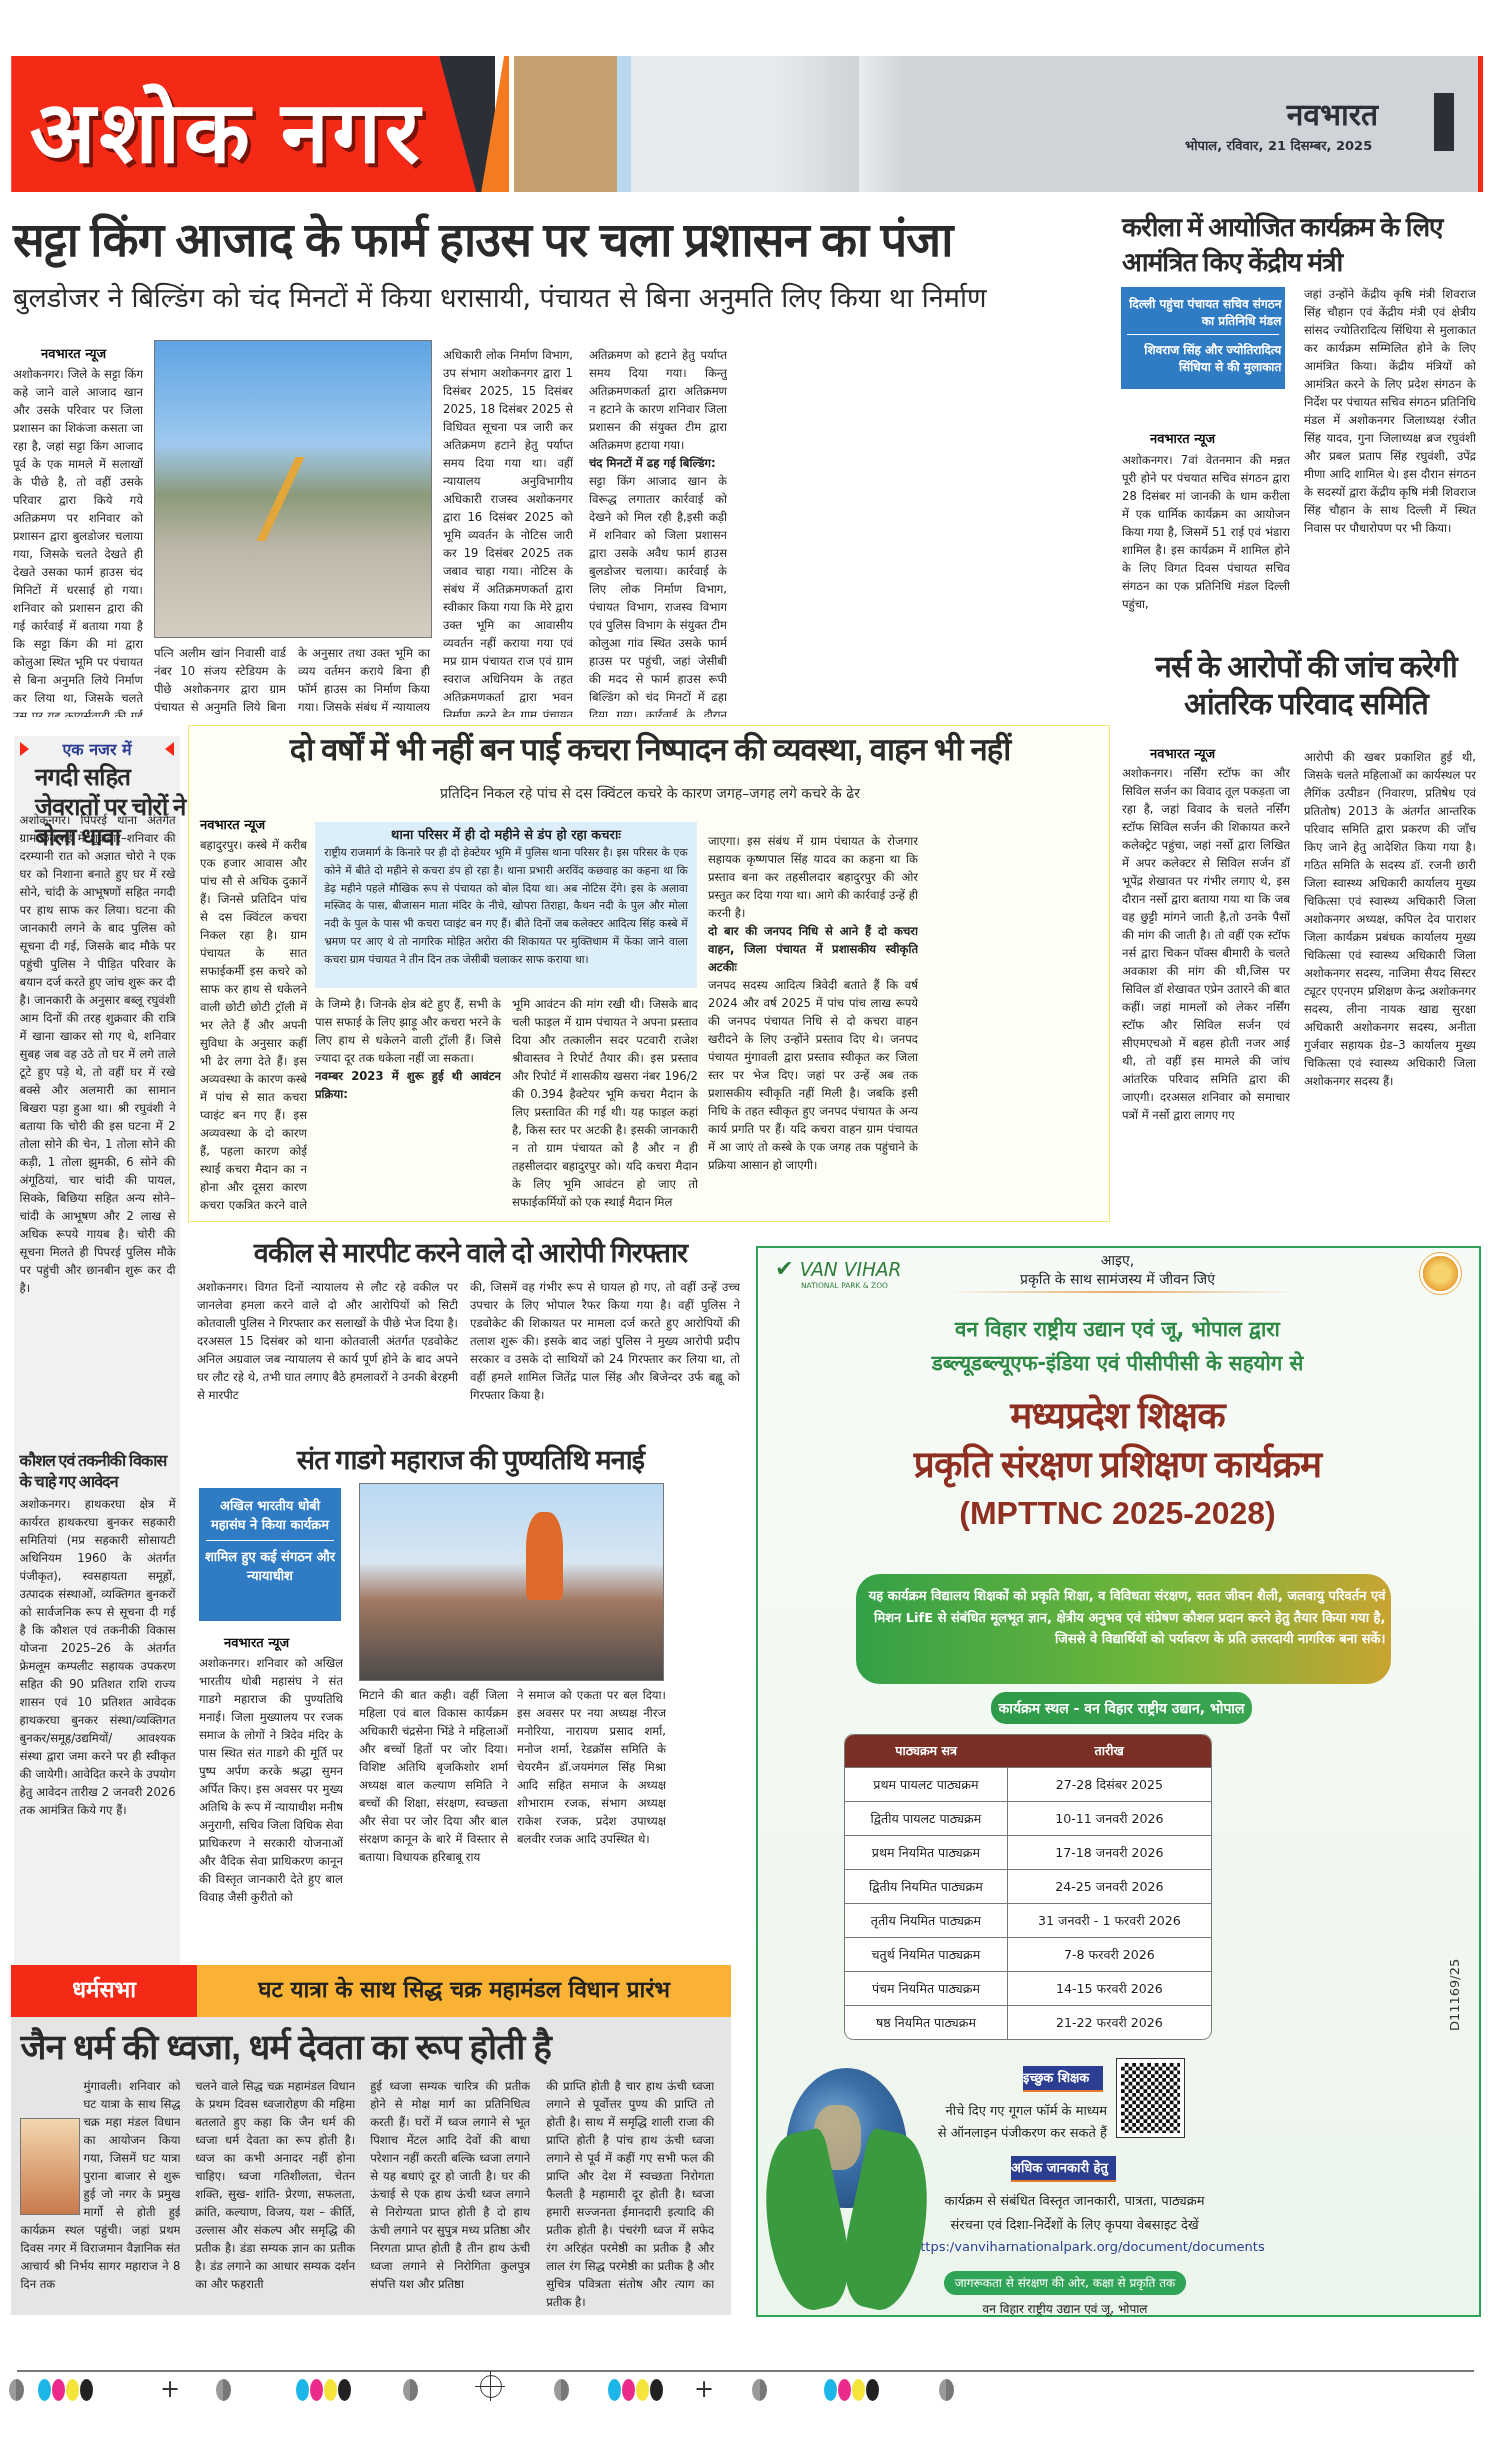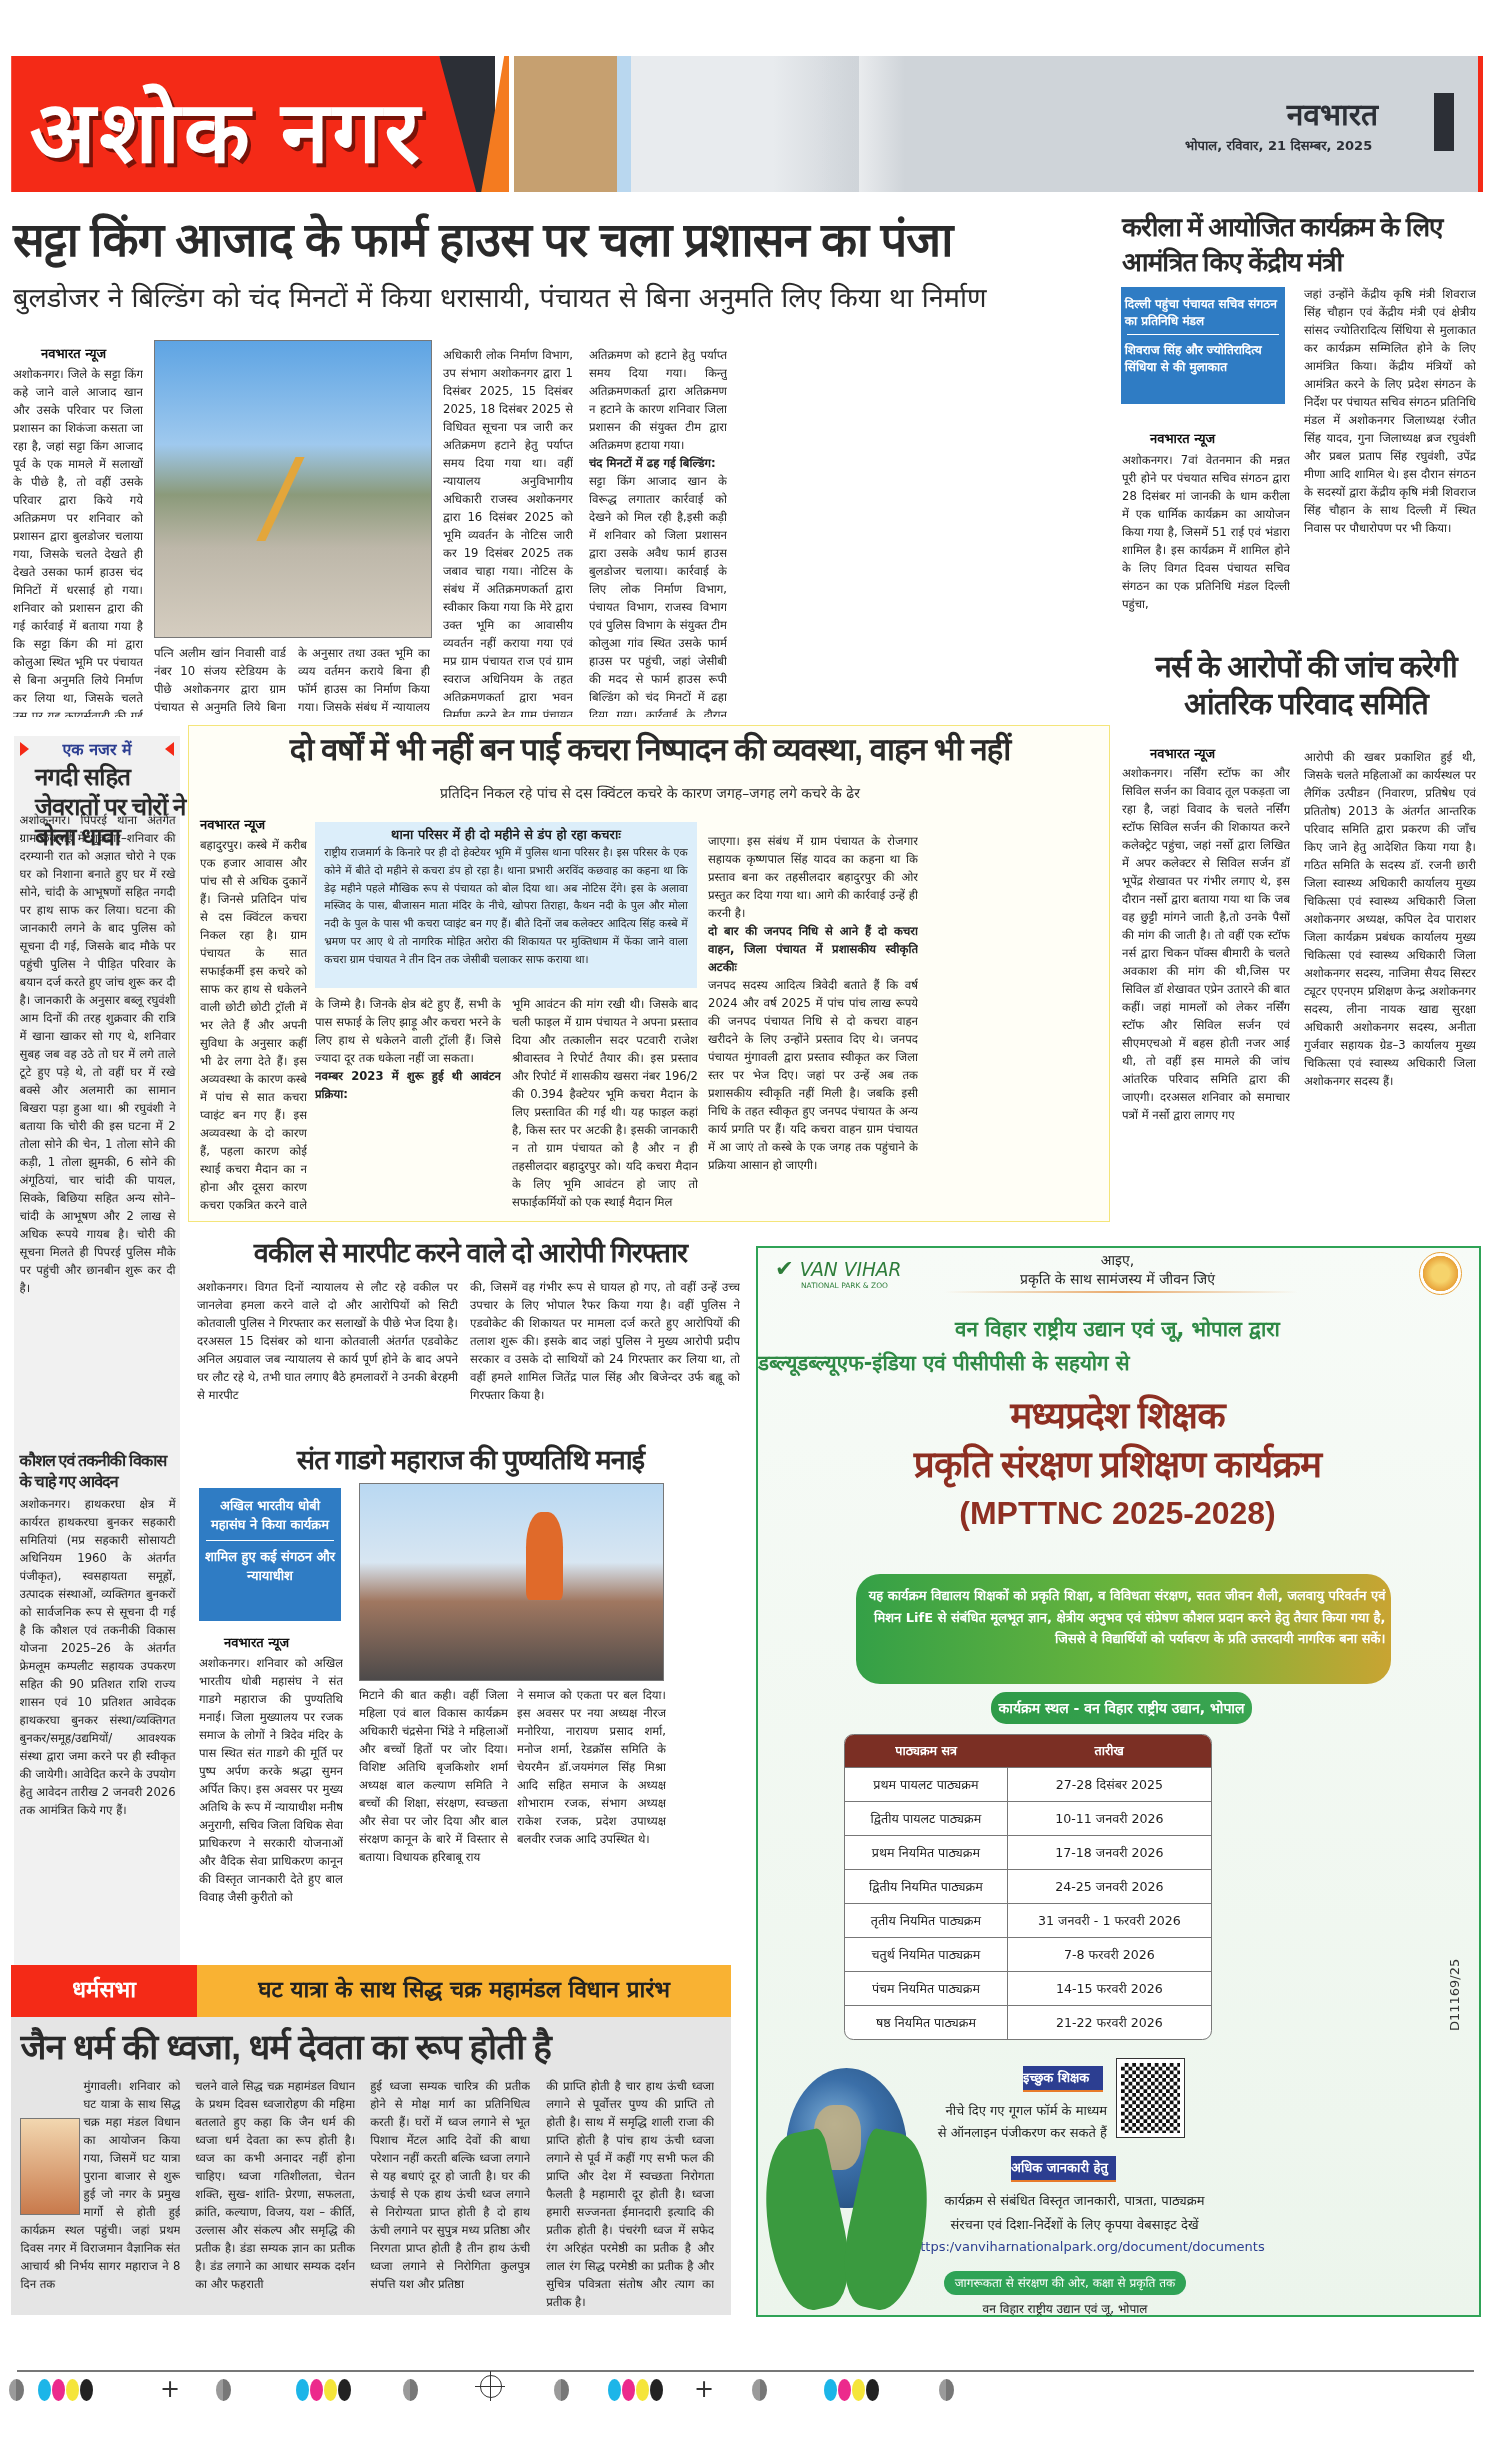--- a/index.html
+++ b/index.html
@@ -18,21 +18,21 @@
 #mast-grey{left:503px;top:0;width:967px;height:136px;background:linear-gradient(90deg,rgba(205,210,215,0) 0,rgba(205,210,215,0) 307px,#cfd4d9 391px,#cfd4d9 100%)}
 #mast-redline{left:1467px;top:0;width:4.7px;height:136px;background:#f42a17}
 #paper-name{right:104px;top:37px;font-size:30px;font-weight:bold;color:#2c2f36}
 #paper-date{right:110px;top:80px;font-size:13px;font-weight:bold;color:#2c2f36}
 #paper-block{right:28px;top:37px;width:20.5px;height:58px;background:#2c2f36}
 
 #lead-head{left:13px;top:212px;font-size:47px;line-height:56px}
 #lead-sub{left:13px;top:279px;font-size:27px;line-height:37px;color:#2b2b2b}
 .photo{background:#ccc;border:0.9px solid #777}
 
-#kar-box{left:1121px;top:287px;width:164px;height:117px;background:#2f7cc4;color:#fff;text-align:left;font-weight:bold;font-size:12px;padding:7.5px 3.7px}
+#kar-box{left:1121px;top:287px;width:164px;height:102px;background:#2f7cc4;color:#fff;text-align:right;font-weight:bold;font-size:12px;padding:7.5px 3.7px}
 #kar-box hr{border:0;border-top:0.9px solid #fff;margin:5.6px 1.9px}
 
 #garb-frame{left:188px;top:725px;width:922px;height:497px;border:0.9px solid #f4e57a;background:#fffef6}
 #garb-inset{left:315px;top:822px;width:382px;height:166px;background:#dceefa;padding:3.7px 9.3px}
 
 #nazar{left:14px;top:736px;width:166px;height:1229px;background:#f1f1f1}
 
 #ad{left:756px;top:1246px;width:725px;height:1071px;border:2.8px solid #2fa356;background:linear-gradient(180deg,#f7fbf7,#ecf5ec)}
 #ad-greenbox{left:98px;top:326px;width:535px;height:110px;border-radius:24px;background:linear-gradient(90deg,#34a047,#6fb63b 55%,#c9a432);color:#fff;text-align:right;font-size:13px;line-height:21.4px;font-weight:bold;padding:11.2px 5.6px}
 #ad-venue{left:233px;top:444px;width:261px;height:32px;border-radius:15px;background:linear-gradient(90deg,#2e9b48,#3aa551);color:#fff;text-align:center;font-size:14px;line-height:32px;font-weight:bold}
@@ -167,21 +167,21 @@
   <div class="abs" style="left:17px;top:7px;color:#2e7d3a;font-weight:normal;font-size:18.6px;font-style:italic">
     <span style="font-size:22.4px">✔</span>
     <span>VAN VIHAR</span>
     <div style="font-size:7.5px;font-style:normal;margin-left:26px">NATIONAL PARK &amp; ZOO</div>
   </div>
   <div class="abs" style="left:0;width:719px;top:1.9px;text-align:center;font-size:14px">आइए,</div>
   <div class="abs" style="left:0;width:719px;top:20.5px;text-align:center;font-size:14px">प्रकृति के साथ सामंजस्य में जीवन जिएं</div>
   <div class="abs" style="left:186px;top:43px;width:354px;height:1.9px;background:linear-gradient(90deg,transparent,#e9a96a,transparent)"></div>
   <div class="abs" style="right:17px;top:3.7px;width:43px;height:43px;border-radius:50%;background:radial-gradient(circle,#f6d36b 30%,#e8a33a 60%,#fff 62%);border:1.9px solid #e8a33a"></div>
   <div class="abs" style="left:0;width:719px;top:65px;text-align:center;font-size:20.5px;font-weight:bold;color:#2f8a45;line-height:32px">वन विहार राष्ट्रीय उद्यान एवं जू, भोपाल द्वारा</div>
-  <div class="abs" style="left:0;width:719px;top:99px;font-size:20.5px;font-weight:bold;color:#2f8a45;line-height:32px">डब्ल्यूडब्ल्यूएफ-इंडिया एवं पीसीपीसी के सहयोग से</div>
+  <div class="abs" style="left:0;width:719px;top:99px;text-align:center;font-size:20.5px;font-weight:bold;color:#2f8a45;line-height:32px">डब्ल्यूडब्ल्यूएफ-इंडिया एवं पीसीपीसी के सहयोग से</div>
   <div class="abs head" style="left:0;width:719px;top:144px;text-align:center;font-size:37px;color:#8e2f22;line-height:48px">मध्यप्रदेश शिक्षक</div>
   <div class="abs head" style="left:0;width:719px;top:193px;text-align:center;font-size:37px;color:#8e2f22;line-height:48px">प्रकृति संरक्षण प्रशिक्षण कार्यक्रम</div>
   <div class="abs head" style="left:0;width:719px;top:244px;text-align:center;font-size:32px;color:#8e2f22;line-height:43px;letter-spacing:0">(MPTTNC 2025-2028)</div>
   <div id="ad-greenbox" class="abs">यह कार्यक्रम विद्यालय शिक्षकों को प्रकृति शिक्षा, व विविधता संरक्षण, सतत जीवन शैली, जलवायु परिवर्तन एवं मिशन LifE से संबंधित मूलभूत ज्ञान, क्षेत्रीय अनुभव एवं संप्रेषण कौशल प्रदान करने हेतु तैयार किया गया है, जिससे वे विद्यार्थियों को पर्यावरण के प्रति उत्तरदायी नागरिक बना सकें।</div>
   <div id="ad-venue" class="abs">कार्यक्रम स्थल - वन विहार राष्ट्रीय उद्यान, भोपाल</div>
   <div id="ad-table" class="abs">
     <table>
       <thead>
           <tr>
         <th>पाठ्यक्रम सत्र</th>

